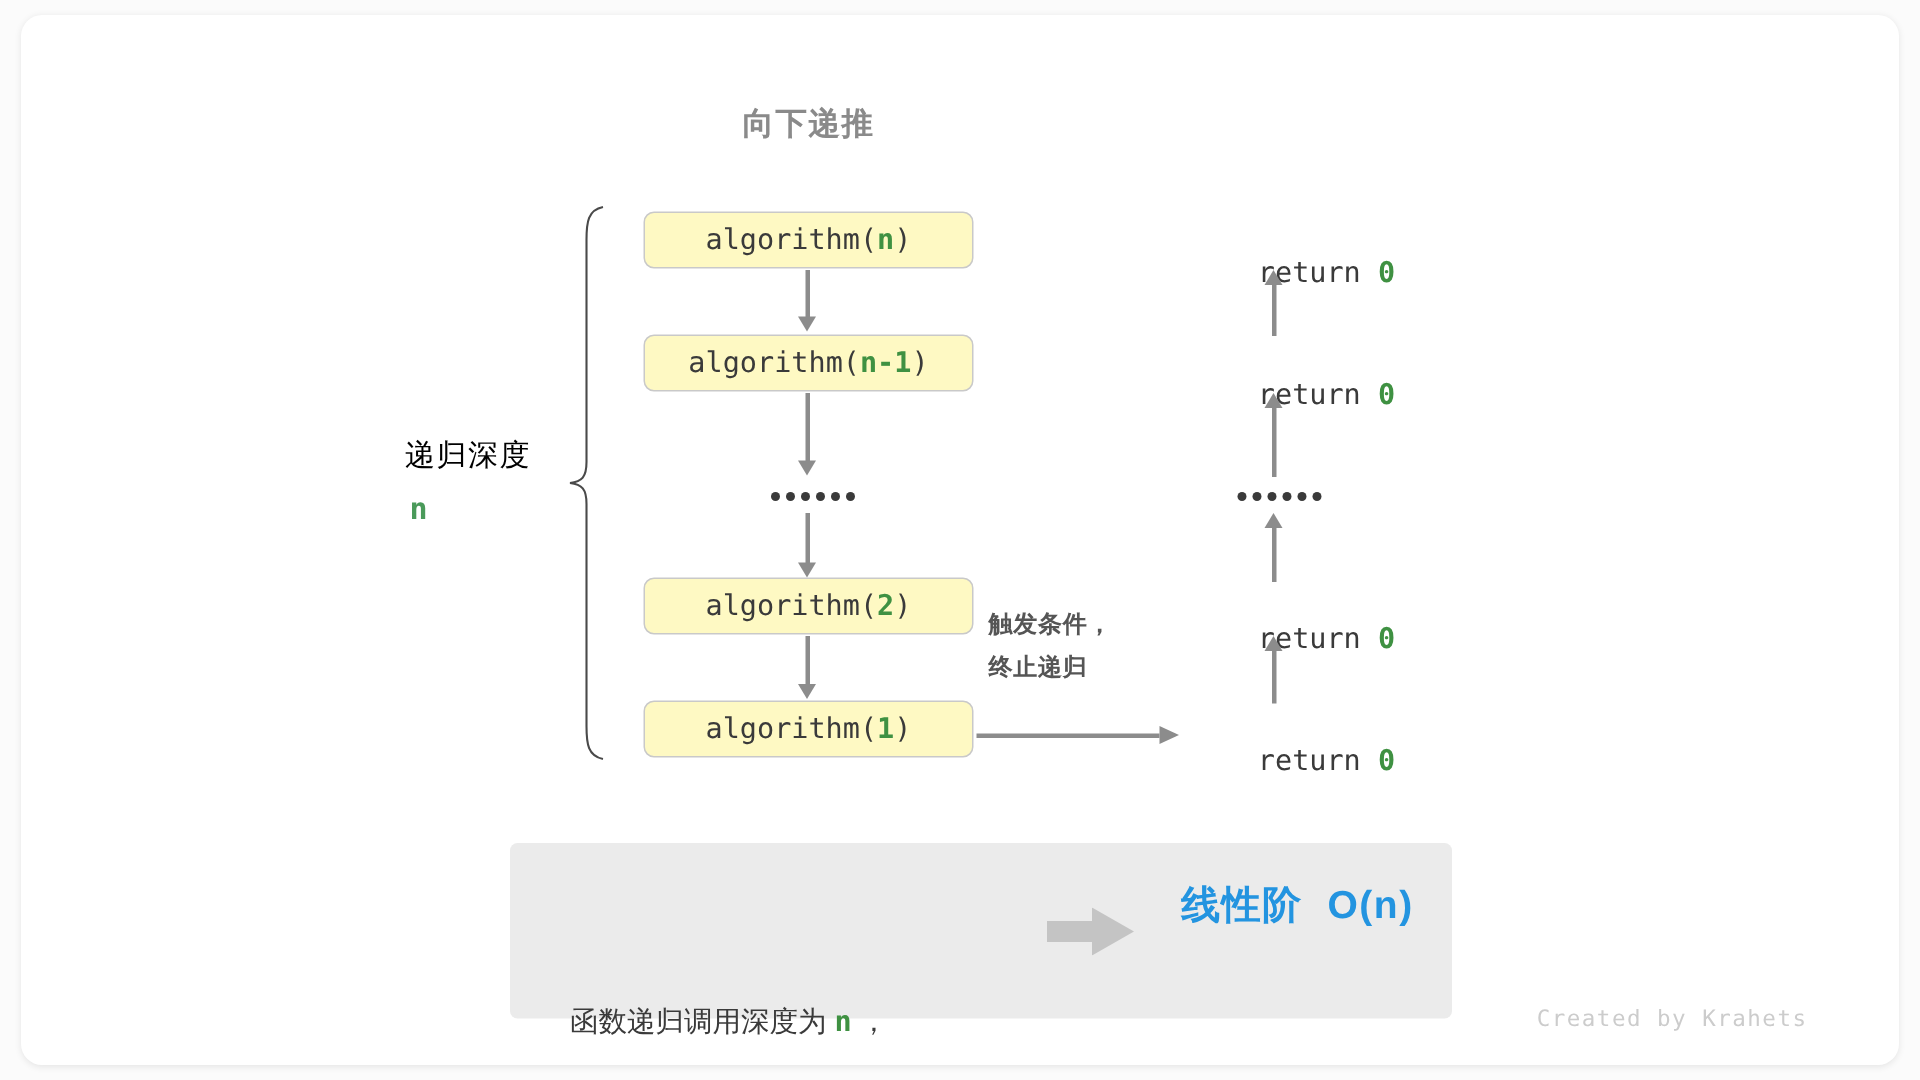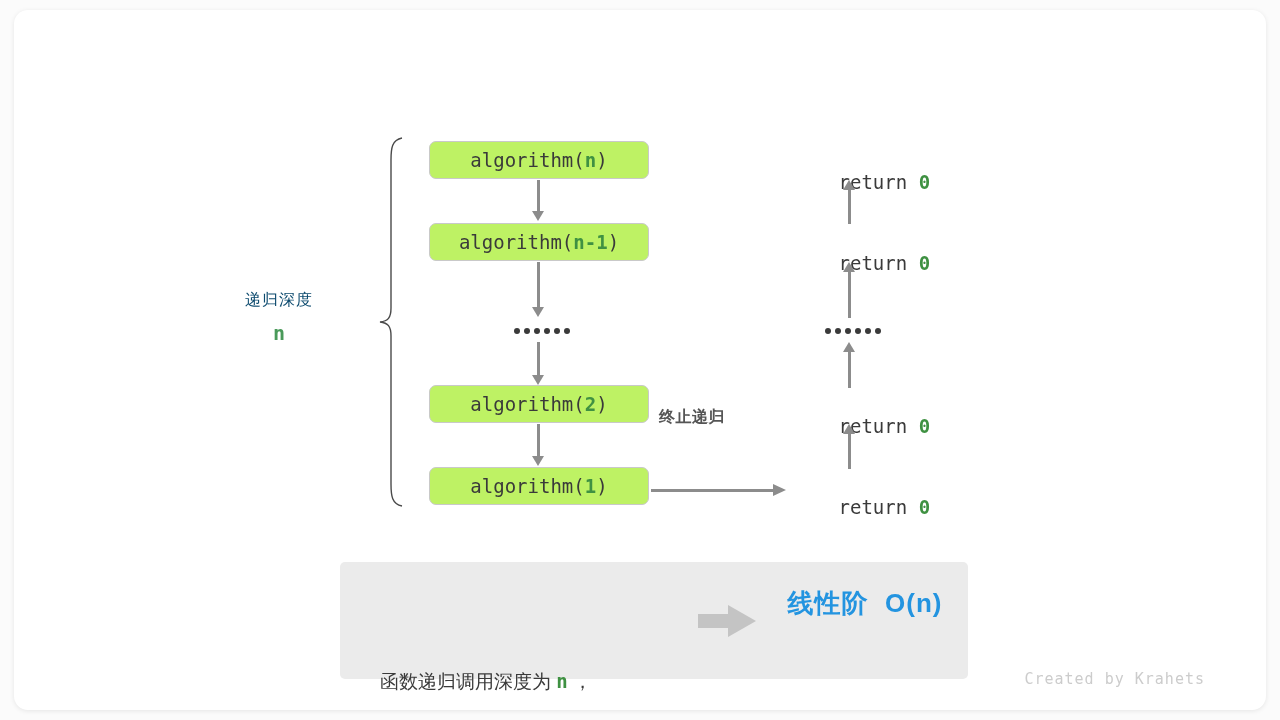--- a/index.html
+++ b/index.html
@@ -43,21 +43,21 @@
   #head-down { left: 405px; top: 58px; width: 240px; }
   #head-up   { left: 716px; top: 58px; width: 240px; }
 
   
   .callbox {
     position: absolute;
     left: 415px;
     width: 220px;
     height: 38px;
     box-sizing: border-box;
-    background: #bef264;
+    background: #fef9c3;
     border: 1px solid #c9c9c9;
     border-radius: 7px;
     display: flex;
     align-items: center;
     justify-content: center;
     font-family: "DejaVu Sans Mono", monospace;
     font-size: 19px;
     color: #3a3a3a;
     white-space: pre;
   }
@@ -173,23 +173,24 @@
   }
   #depth-label {
     position: absolute;
     left: 190px;
     top: 280px;
     width: 150px;
     text-align: center;
   }
   #depth-label .t1 {
     display: block;
-    font-size: 16px;
-    color: #0c4a6e;
-    letter-spacing: 1px;
+    font-size: 20px;
+    color: #000000;
+    letter-spacing: 1px;
+    text-align: right;
   }
   #depth-label .t2 {
     display: block;
     margin-top: 10px;
     font-family: "DejaVu Sans Mono", monospace;
     font-size: 20px;
     font-weight: bold;
     color: #4a9a5a;
   }
 
@@ -259,20 +260,21 @@
     color: #cccccc;
     letter-spacing: 1px;
   }
 </style>
 </head>
 <body>
 
 <div class="page">
   <div class="card">
 
+    <div class="col-head" id="head-down">向下递推</div>
 
     <div class="callbox" style="top:131px">
       <span>algorithm(</span><span class="arg">n</span><span>)</span>
     </div>
     <div class="callbox" style="top:213px">
       <span>algorithm(</span><span class="arg">n-1</span><span>)</span>
     </div>
     <div class="callbox" style="top:375px">
       <span>algorithm(</span><span class="arg">2</span><span>)</span>
     </div>
@@ -344,20 +346,21 @@
         <i></i>
         <i></i>
     </div>
 
     <div id="h-arrow">
       <div class="shaft"></div>
       <div class="head"></div>
     </div>
 
     <div id="trigger-note">
+      <div>触发条件，</div>
       <div>终止递归</div>
     </div>
 
     <svg id="brace" viewBox="0 0 26 372">
       <path d="M24,2 C14,4 13,12 13,24 L13,172 C13,182 10,185 2,186 C10,187 13,190 13,200 L13,348 C13,360 14,368 24,370" fill="none" stroke="#4a4a4a" stroke-width="1.4"></path>
     </svg>
 
     <div id="depth-label">
       <span class="t1">递归深度</span>
       <span class="t2">n</span>

